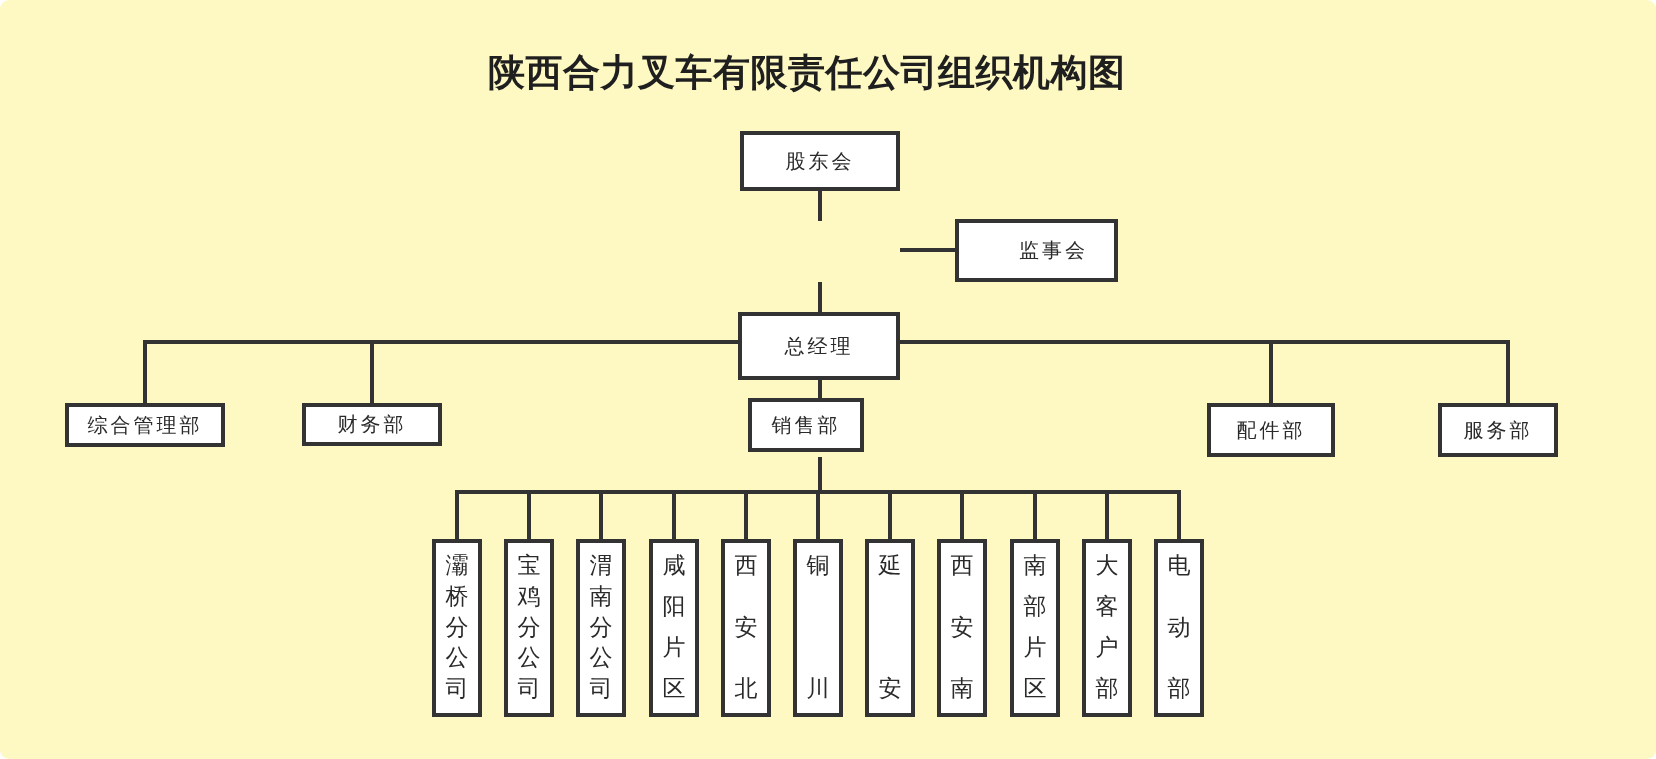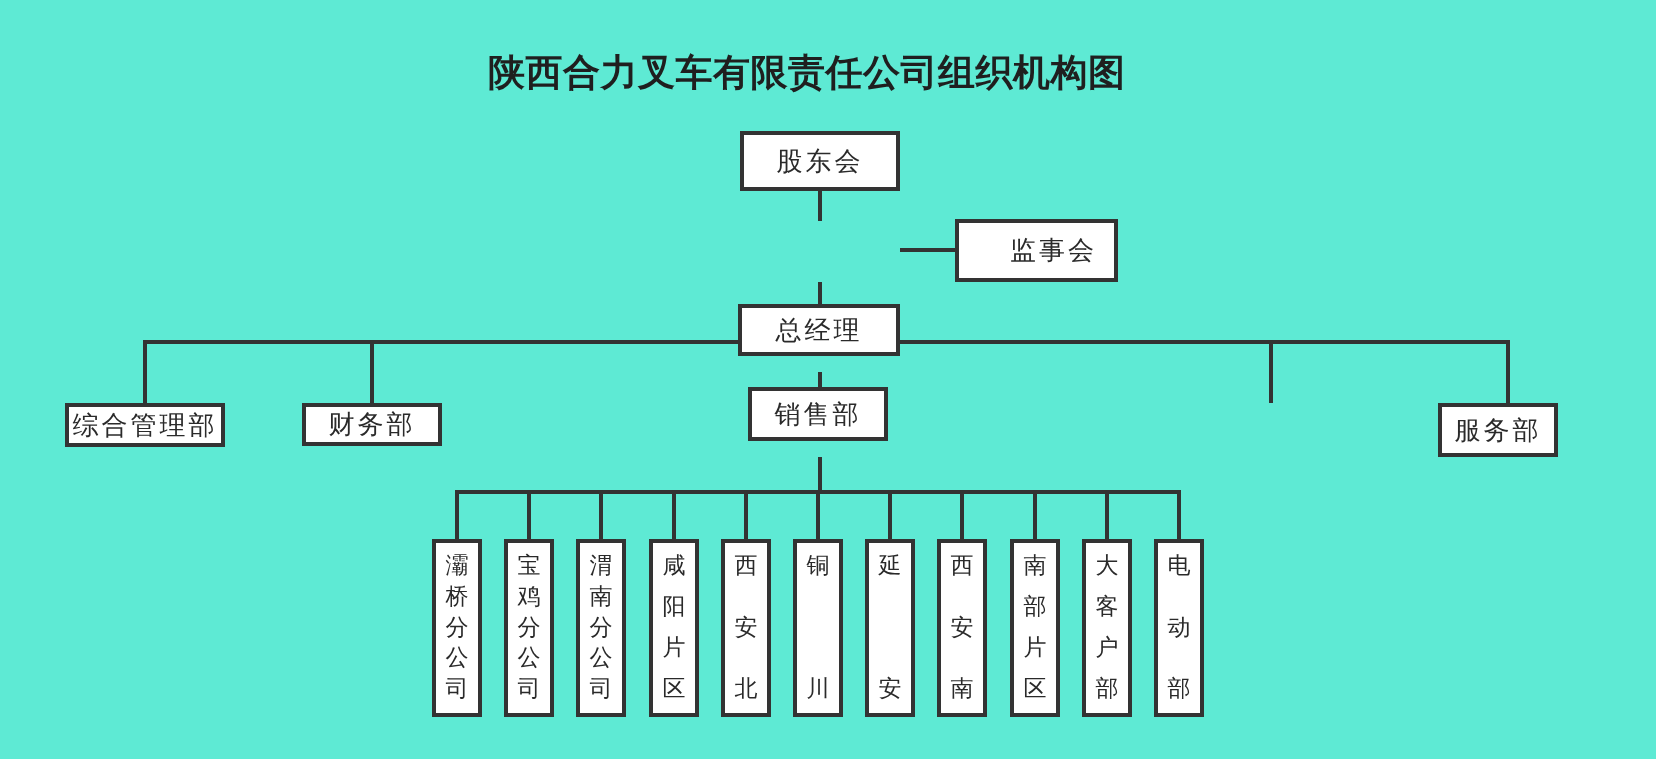--- a/index.html
+++ b/index.html
@@ -1,22 +1,23 @@
 <!DOCTYPE html>
 <html><head>
 <meta charset="utf-8">
 <style>
   html, body { margin: 0; padding: 0; background: #ffffff; }
   .stage {
     position: relative;
     width: 1656px;
     height: 759px;
-    background: #5eead4;
+    background: #fef9c3;
     overflow: hidden;
     font-family: "Liberation Serif", serif;
+    border-radius: 9px;
   }
   .title {
     position: absolute;
     left: 488px;
     top: 48px;
     margin: 0;
     font-family: "Liberation Sans", sans-serif;
     font-weight: 800;
     font-size: 37px;
     letter-spacing: 0.5px;
@@ -28,21 +29,21 @@
     background: #333333;
   }
   .box {
     position: absolute;
     box-sizing: border-box;
     border: 4px solid #333333;
     background: #ffffff;
     display: flex;
     align-items: center;
     justify-content: center;
-    font-size: 26px;
+    font-size: 20px;
     letter-spacing: 3px;
     color: #2a2a2a;
     white-space: nowrap;
   }
   .vbox {
     position: absolute;
     box-sizing: border-box;
     border: 4px solid #333333;
     background: #ffffff;
     width: 50px;
@@ -94,32 +95,35 @@
   <div class="line" style="left:1033px; top:490px; width:4px; height:49px;"></div>
   <div class="line" style="left:1105px; top:490px; width:4px; height:49px;"></div>
   <div class="line" style="left:1177px; top:490px; width:4px; height:49px;"></div>
 
   <div class="box" style="left:740px; top:131px; width:160px; height:60px;">
     <span>股东会</span>
   </div>
   <div class="box" style="left:955px; top:219px; width:163px; height:63px;padding-left:34px;">
     <span>监事会</span>
   </div>
-  <div class="box" style="left:738px; top:304px; width:162px; height:52px;">
+  <div class="box" style="left:738px; top:312px; width:162px; height:68px;">
     <span>总经理</span>
   </div>
 
   <div class="box" style="left:65px; top:403px; width:160px; height:44px;">
     <span>综合管理部</span>
   </div>
   <div class="box" style="left:302px; top:403px; width:140px; height:43px;text-align:right;">
     <span>财务部</span>
   </div>
-  <div class="box" style="left:748px; top:387px; width:140px; height:54px;">
+  <div class="box" style="left:748px; top:398px; width:116px; height:54px;">
     <span>销售部</span>
+  </div>
+  <div class="box" style="left:1207px; top:403px; width:128px; height:54px;">
+    <span>配件部</span>
   </div>
   <div class="box" style="left:1438px; top:403px; width:120px; height:54px;">
     <span>服务部</span>
   </div>
 
   <div class="vbox" style="left:432px;">
     <div class="vlabel">
         <span>灞</span>
         <span>桥</span>
         <span>分</span>

